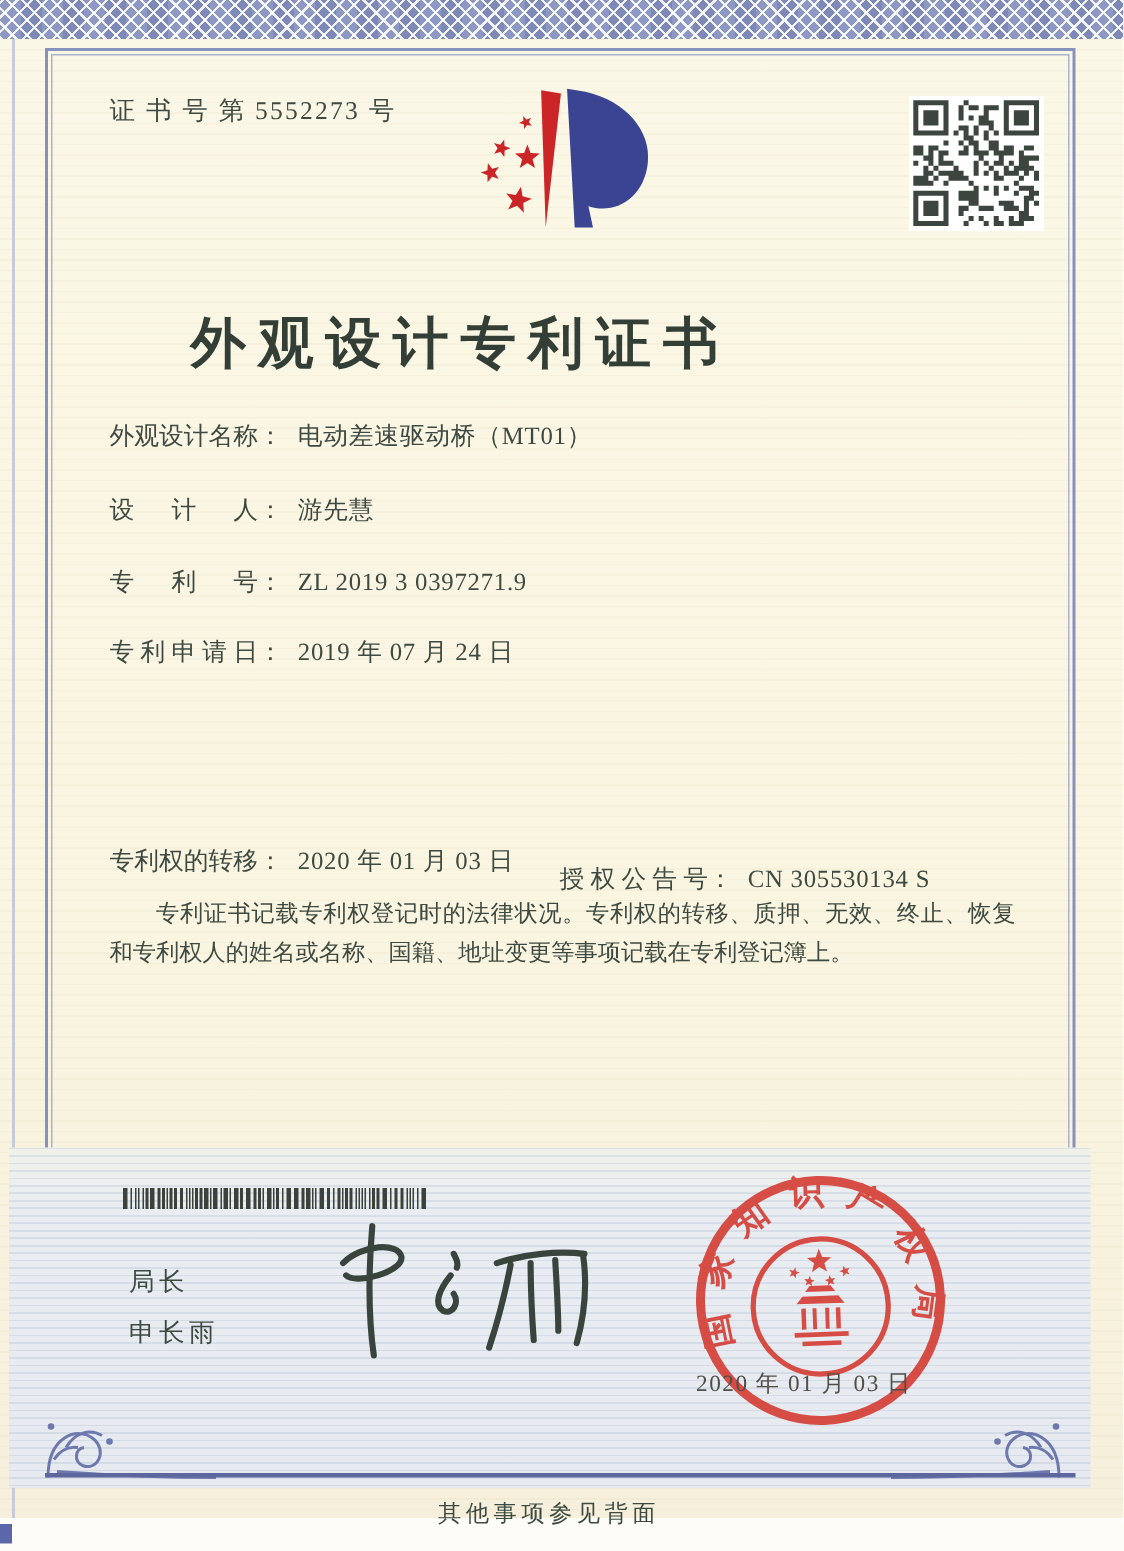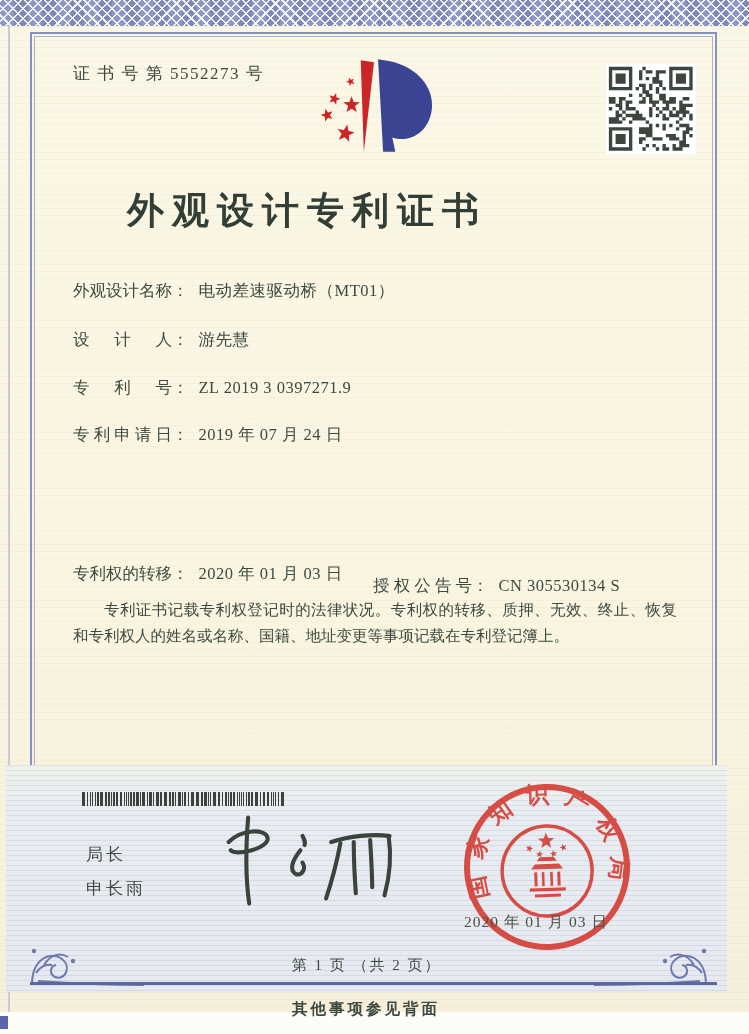--- a/index.html
+++ b/index.html
@@ -37,21 +37,21 @@
     position:absolute;left:30px;top:32px;width:683px;height:951px;
     border:2px solid var(--frame-blue,#8791bd);
   }
   #frame-inner{position:absolute;inset:2px;border:1px solid #aab2d0;}
   #bottom-rule{position:absolute;left:30px;top:982px;width:687px;height:3px;background:var(--frame-blue-dark,#5d679e);z-index:4;}
   
   #cert-number{position:absolute;left:73px;top:62px;font-size:17px;letter-spacing:1.5px;color:var(--ink,#3e4a41);}
   #logo{position:absolute;left:316px;top:54px;}
   #qr{position:absolute;left:606px;top:64px;}
   #title{
-    position:absolute;left:0;top:186px;width:614px;text-align:center;
+    position:absolute;left:0;top:204px;width:614px;text-align:center;
     font-size:37px;font-weight:bold;letter-spacing:8px;color:var(--ink-dark,#333f36);
   }
   
   .row{position:absolute;left:73px;width:620px;font-size:16.5px;line-height:22px;white-space:nowrap;}
   .lbl{display:inline-block;width:99px;text-align:justify;text-align-last:justify;vertical-align:top;}
   .colon{display:inline-block;vertical-align:top;}
   .val{display:inline-block;margin-left:10px;vertical-align:top;letter-spacing:.5px;}
   .pair2{position:absolute;left:300px;top:12px;white-space:nowrap;}
   
   #body-text{position:absolute;left:73px;top:597px;width:604px;font-size:15.5px;line-height:26px;text-align:justify;}
@@ -72,21 +72,21 @@
   .flourish{position:absolute;top:152px;}
   #flourish-left{left:20px;}
   #flourish-right{left:586px;transform:scaleX(-1);}
   
   #seal{position:absolute;left:452px;top:772px;z-index:5;}
   #seal-date{
     position:absolute;left:464px;top:912px;width:170px;z-index:6;
     font-size:15.5px;letter-spacing:1px;color:#4f4f46;white-space:nowrap;
   }
   
-  #back-note{position:absolute;left:0;top:999px;width:732px;text-align:center;font-size:15.5px;font-weight:bold;letter-spacing:3px;color:var(--ink,#3e4a41);z-index:5;}
+  #back-note{position:absolute;left:0;top:999px;width:732px;text-align:center;font-size:15.5px;font-weight:normal;letter-spacing:3px;color:var(--ink,#3e4a41);z-index:5;}
 </style>
 </head>
 <body>
 
 <div id="page">
 
   <div id="paper"></div>
   <div id="lace-top" class="lace"></div>
   <div id="lace-right"></div>
   <div id="left-edge-line"></div>
@@ -230,21 +230,20 @@
     </svg>
     <svg id="flourish-right" class="flourish" width="120" height="74" viewBox="0 0 120 74" fill="none" stroke="#6d78ad" stroke-width="2">
       <path d="M6,68 C6,40 26,34 36,42 C46,50 39,64 29,60 C23,57 24,49 30,48"></path>
       <path d="M12,64 C40,66 70,68 118,68"></path>
       <path d="M18,48 C24,38 34,35 42,40"></path>
       <path d="M10,56 C14,50 20,47 26,48"></path>
       <circle cx="47" cy="44" r="2.2" fill="#6d78ad" stroke="none"></circle>
       <circle cx="8" cy="34" r="2.2" fill="#6d78ad" stroke="none"></circle>
     </svg>
 
-    <div id="page-footer">第 1 页 （共 2 页）</div>
   </div>
 
   <svg id="seal" width="190" height="190" viewBox="-95 -95 190 190">
     <g opacity="0.88" transform="rotate(-2)">
       <circle cx="0" cy="0" r="80" fill="none" stroke="var(--seal-red,#d4382e)" stroke-width="6"></circle>
       <path id="sealArc" d="M -55 32 A 64 64 0 1 1 55 32" fill="none"></path>
       <text font-size="23" font-weight="bold" fill="var(--seal-red,#d4382e)" letter-spacing="14" font-family="Liberation Serif, DejaVu Serif, serif">
         <textPath href="#sealArc" startOffset="50%" text-anchor="middle">国家知识产权局</textPath>
       </text>
       <g fill="var(--seal-red,#d4382e)">

